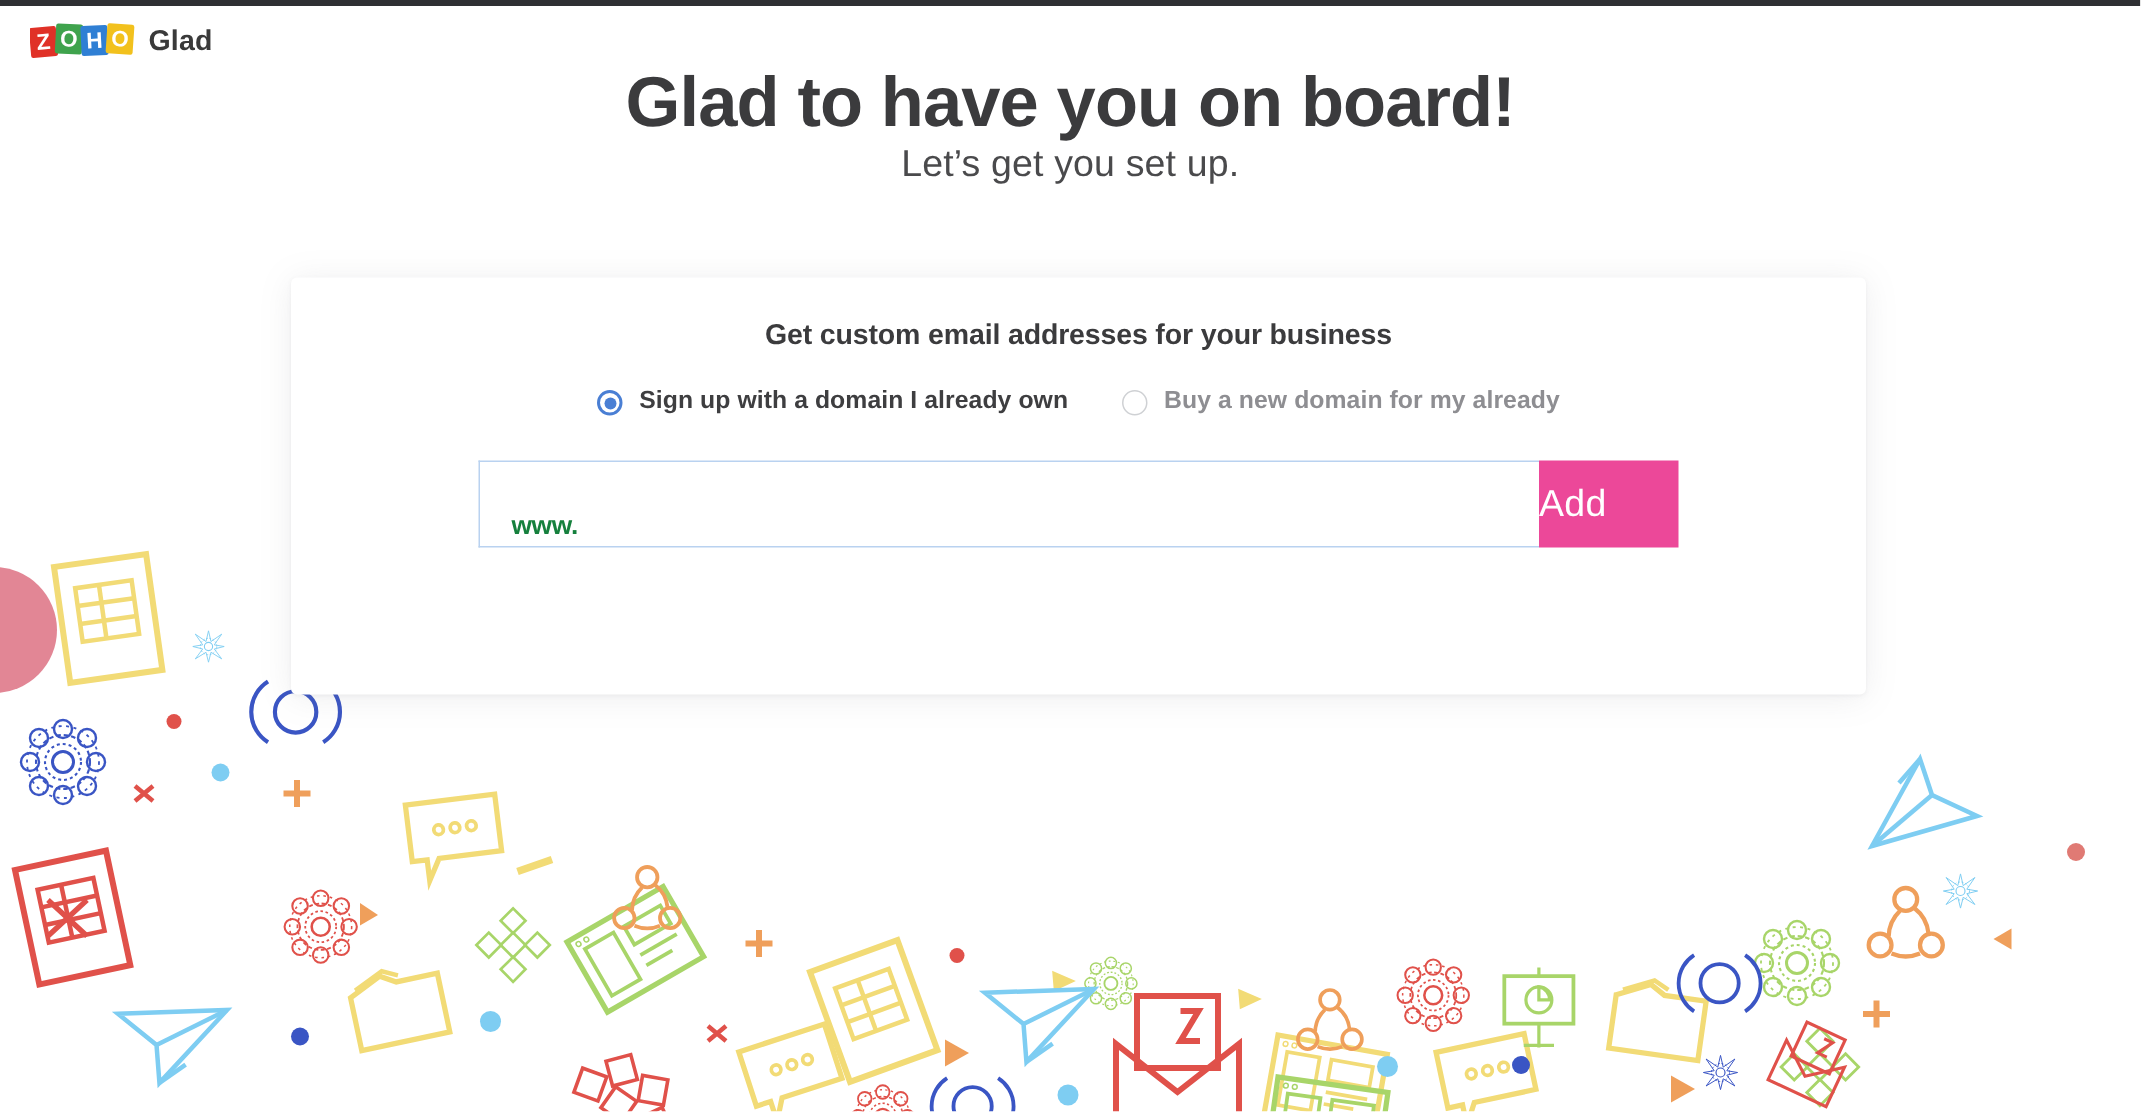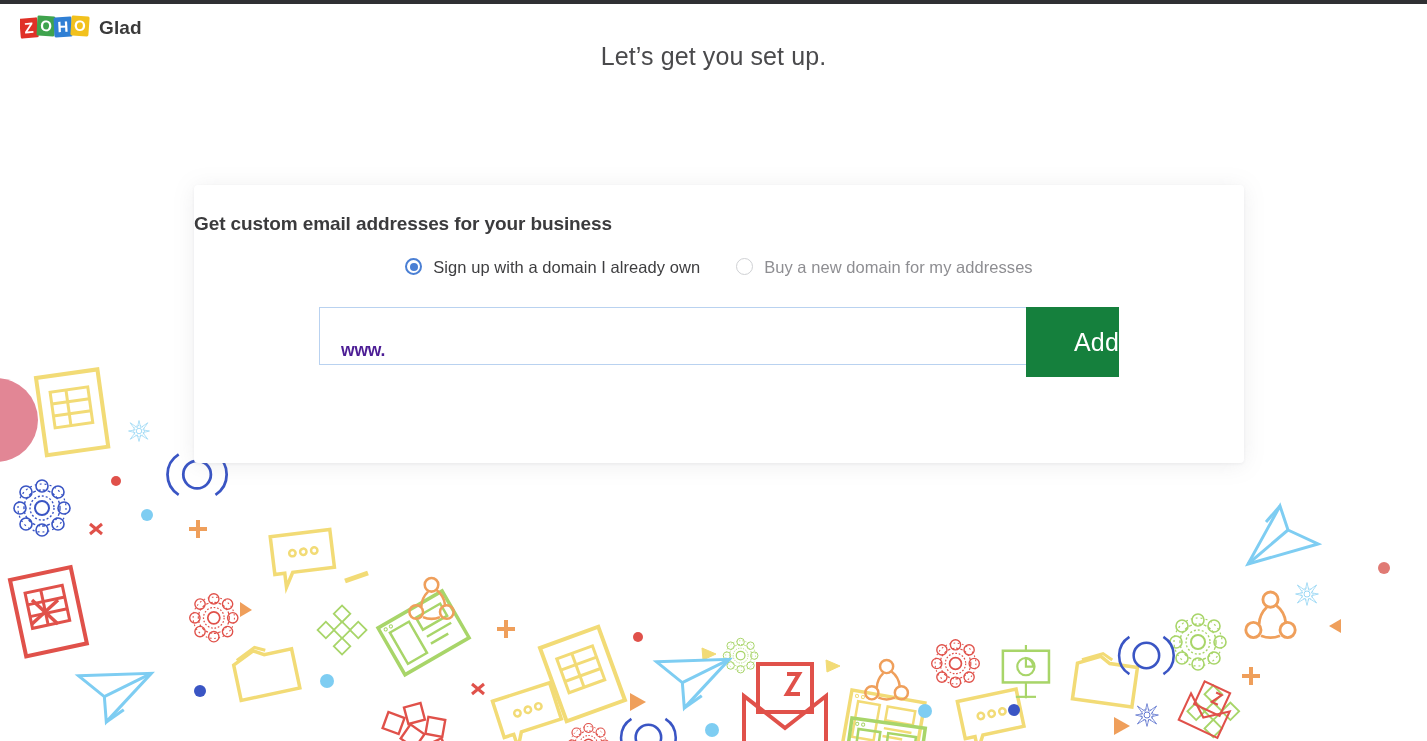--- a/index.html
+++ b/index.html
@@ -83,40 +83,41 @@
     top: 185px;
     width: 1050px;
     height: 278px;
     background: #ffffff;
     border-radius: 4px;
     box-shadow: 0 2px 22px rgba(120,120,130,0.13), 0 1px 3px rgba(120,120,130,0.09);
     z-index: 20;
   }
   .card-title {
     margin-top: 28px;
-    text-align: left;
+    text-align: center;
     font-size: 19px;
     font-weight: 700;
     color: #3b3b3d;
     letter-spacing: -0.1px;
   }
 
   
   .radio-row {
     margin-top: 23px;
     display: flex;
     justify-content: center;
     align-items: center;
     gap: 36px;
   }
   .radio-opt {
     display: flex;
-    align-items: flex-start;
+    align-items: flex-end;
     gap: 11px;
     cursor: pointer;
+    font-weight: bold;
   }
   .radio-mark {
     width: 17px; height: 17px;
     border-radius: 50%;
     flex: 0 0 17px;
     position: relative;
   }
   .radio-mark.on {
     border: 2px solid #4a7fd4;
     background: #ffffff;
@@ -155,49 +156,49 @@
     border-right: none;
     background: #ffffff;
     display: flex;
     align-items: center;
     padding-left: 21px;
     height: 58px;
   }
   .www-prefix {
     font-size: 17.5px;
     font-weight: 700;
-    color: #4c1d95;
+    color: #15803d;
     letter-spacing: -0.2px;
     margin-top: 28px;
   }
   .domain-input {
     border: none;
     outline: none;
     flex: 1 1 auto;
     height: 100%;
     font-family: "Liberation Sans", sans-serif;
     font-size: 17.5px;
     color: #3e3e40;
     background: transparent;
     padding-left: 4px;
     letter-spacing: 0.05px;
   }
   .domain-input::placeholder { color: #a3a3a7; }
   .add-btn {
     flex: 0 0 93px;
-    background: #15803d;
+    background: #ec4899;
     color: #ffffff;
     border: none;
     font-family: "Liberation Sans", sans-serif;
     font-size: 25px;
     letter-spacing: 0.2px;
     cursor: pointer;
-    height: 70px;
+    height: 58px;
     line-height: 58px;
-    text-align: right;
+    text-align: left;
     padding: 0;
   }
 
   
   .deco {
     position: absolute;
     left: 0; top: 0;
     width: 1427px; height: 741px;
     z-index: 5;
     pointer-events: none;
@@ -467,34 +468,35 @@
           <text x="26" y="17" font-family="'Liberation Sans',sans-serif" font-size="15" font-weight="700" fill="#ffffff" text-anchor="middle" transform="rotate(3 26 12)">O</text>
           <text x="43" y="18" font-family="'Liberation Sans',sans-serif" font-size="15" font-weight="700" fill="#ffffff" text-anchor="middle" transform="rotate(-3 43 13)">H</text>
           <text x="60" y="17" font-family="'Liberation Sans',sans-serif" font-size="15" font-weight="700" fill="#ffffff" text-anchor="middle" transform="rotate(4 60 12)">O</text>
         </g>
       </svg>
     </span>
     <span class="brand-product">Glad</span>
   </div>
 
   <div class="hero">
+    <div class="hero-title">Glad to have you on board!</div>
     <div class="hero-sub">Let’s get you set up.</div>
   </div>
 
   <div class="card">
     <div class="card-title">Get custom email addresses for your business</div>
 
     <div class="radio-row">
       <div class="radio-opt">
         <span class="radio-mark on"></span>
         <span class="radio-label">Sign up with a domain I already own</span>
       </div>
       <div class="radio-opt">
         <span class="radio-mark off"></span>
-        <span class="radio-label muted">Buy a new domain for my addresses</span>
+        <span class="radio-label muted">Buy a new domain for my already</span>
       </div>
     </div>
 
     <div class="input-wrap">
       <div class="input-box">
         <span class="www-prefix">www.</span>
       </div>
       <button class="add-btn">Add</button>
     </div>
   </div>

